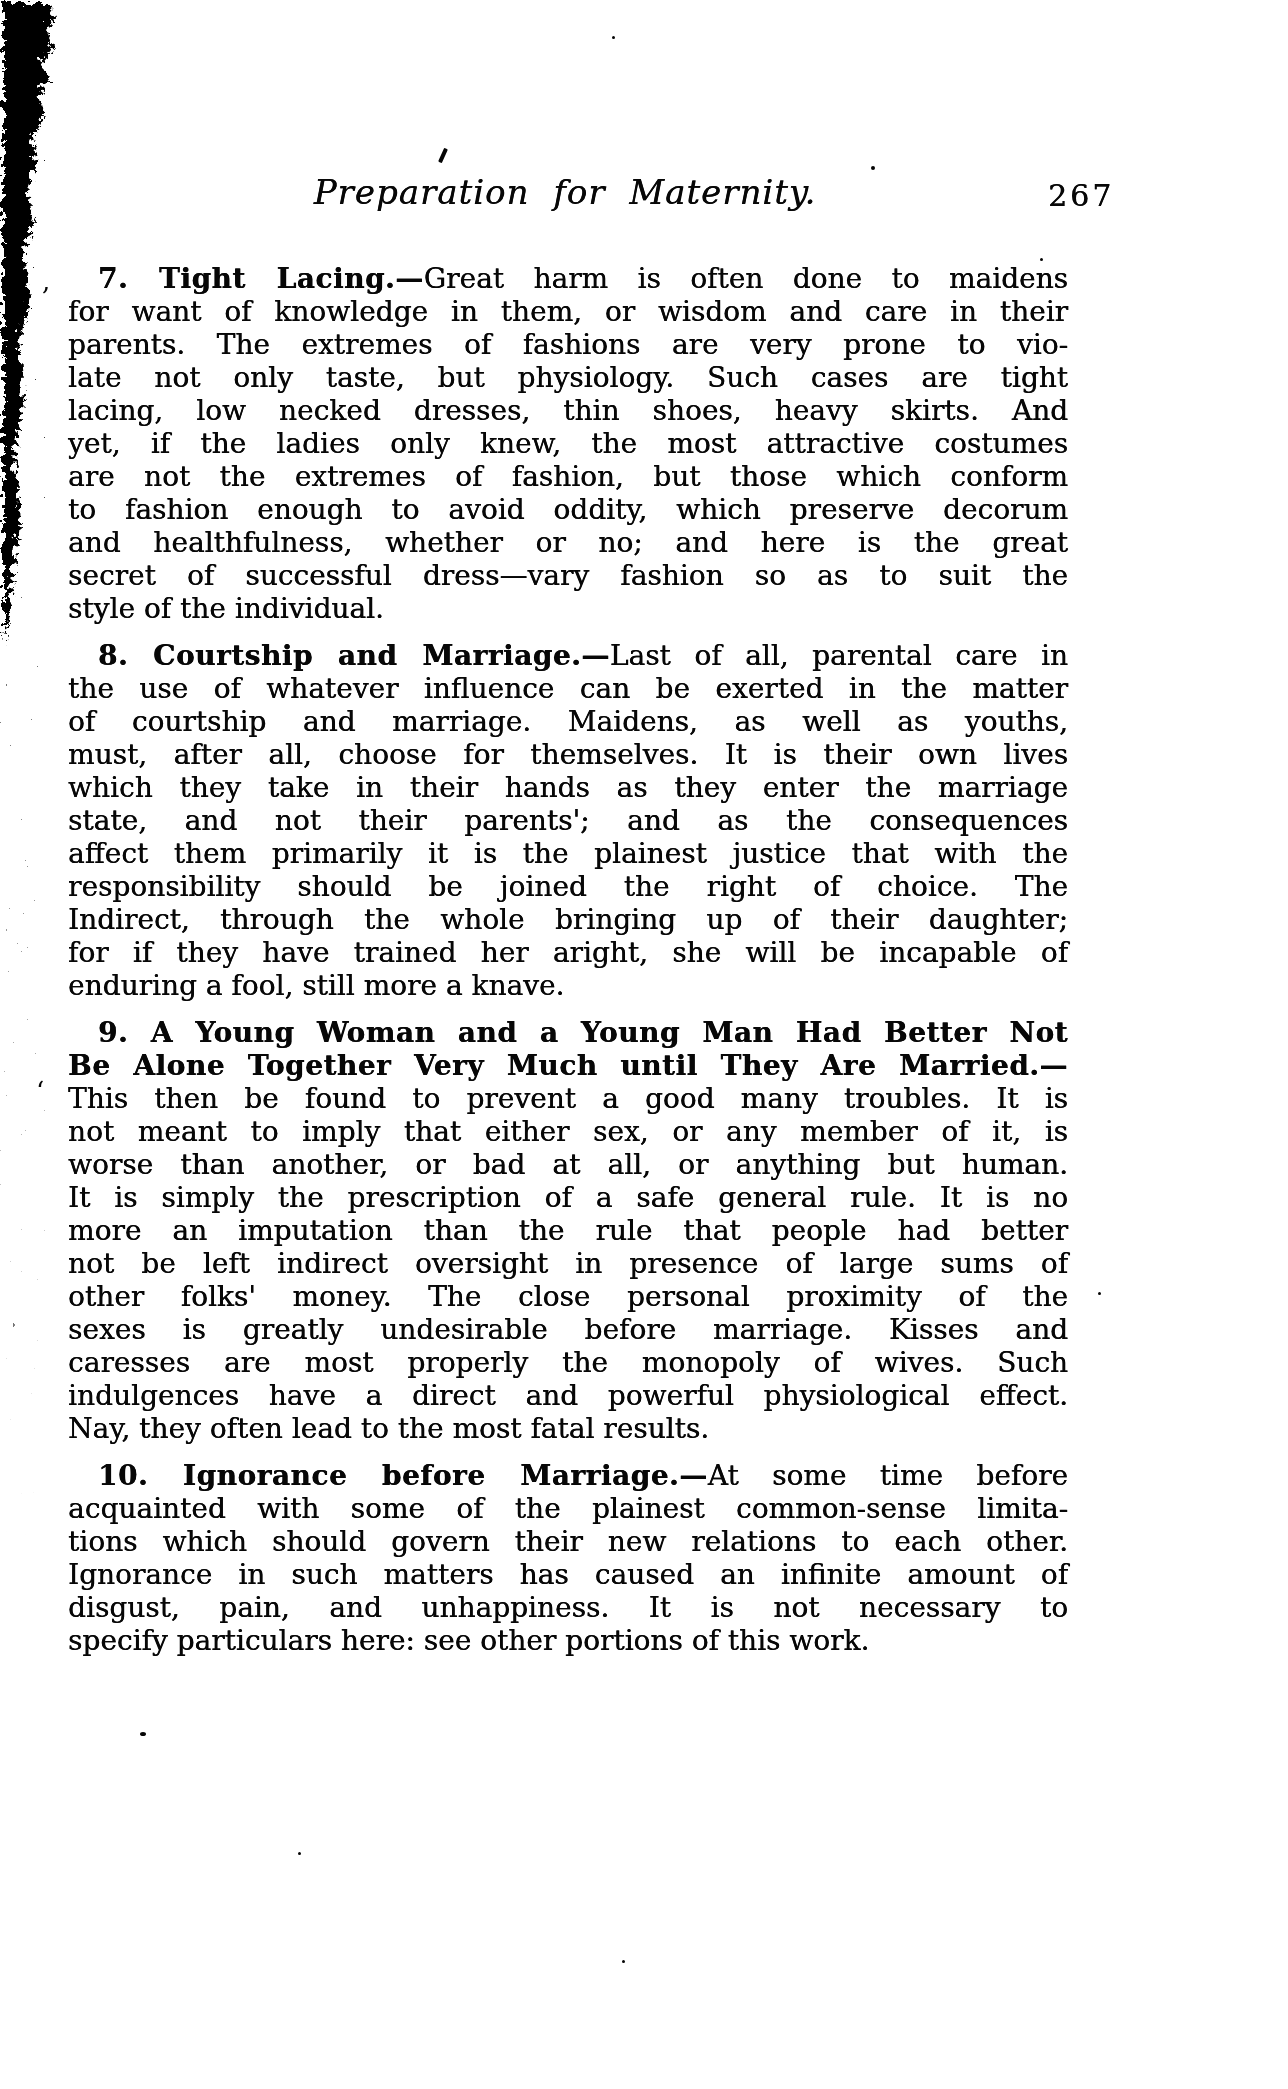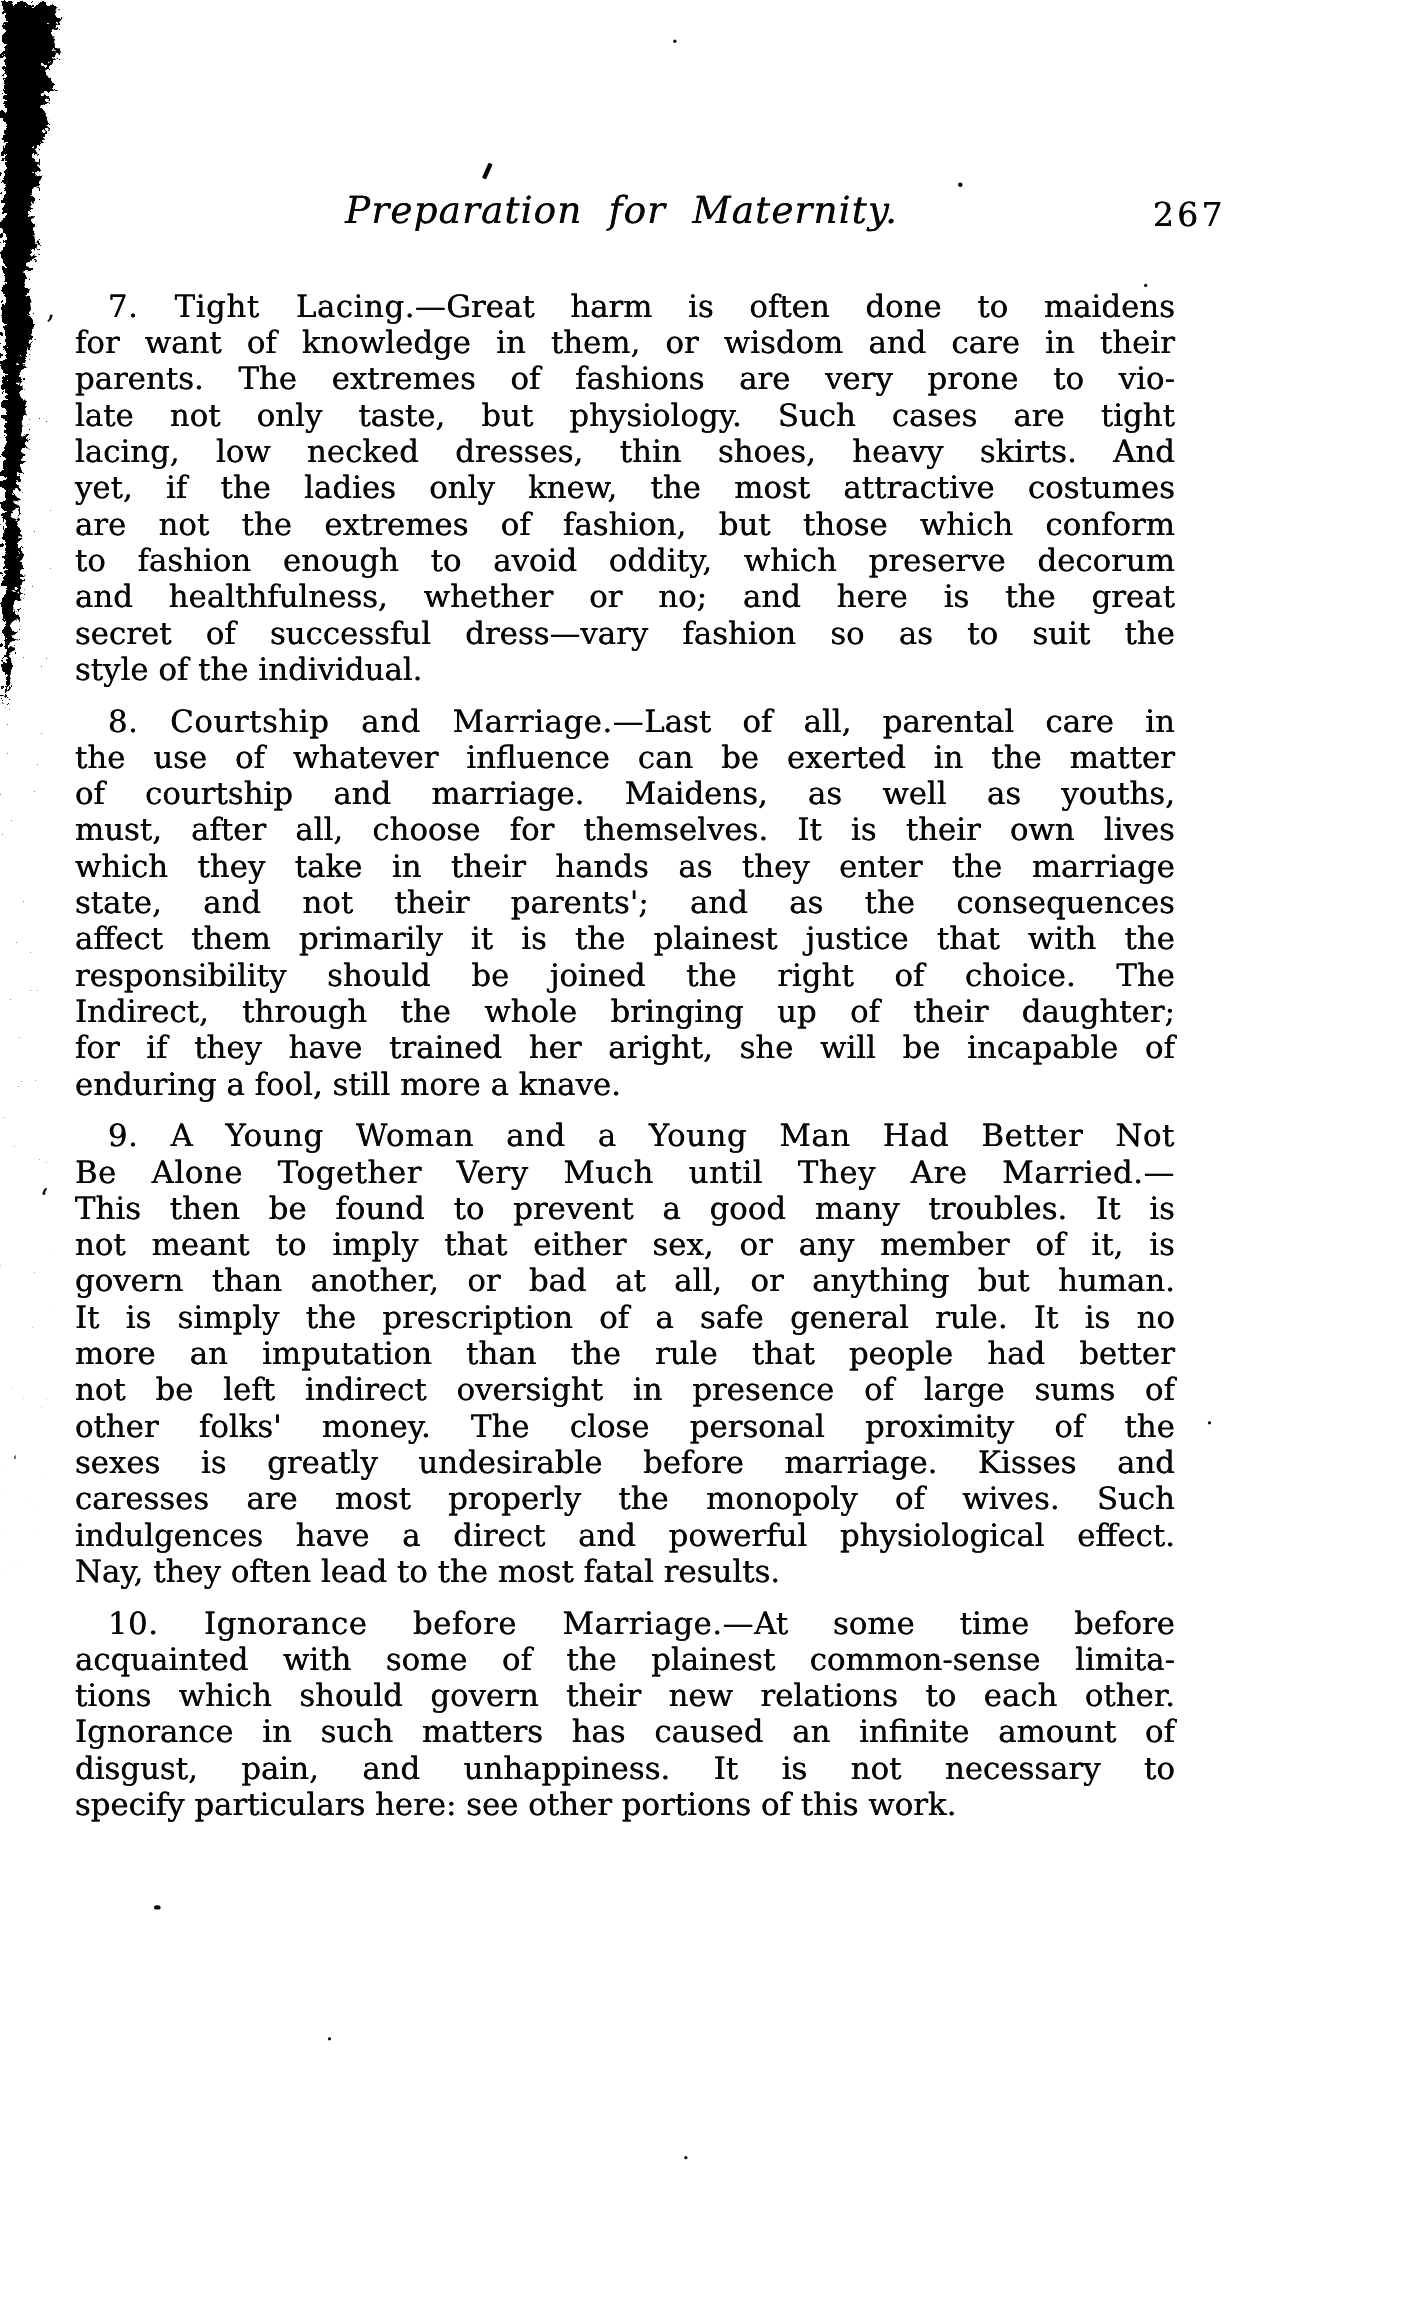--- a/index.html
+++ b/index.html
@@ -63,21 +63,21 @@
     white-space: nowrap;      
     text-shadow: 0.35px 0 0 currentColor;
   }
   .line.last {
     text-align-last: left;
   }
   .line.indent {
     padding-left: 30px;
   }
   .seg.bold {
-    font-weight: normal;
+    font-weight: bold;
     letter-spacing: 0.5px;
   }
   
   .binding-artifact {
     position: absolute;
     left: 0;
     top: 0;
     pointer-events: none;
   }
   .speck {
@@ -187,21 +187,21 @@
         <div class="line"><span class="seg">responsibility should be joined the right of choice.  The</span></div>
         <div class="line"><span class="seg">Indirect, through the whole bringing up of their daughter;</span></div>
         <div class="line"><span class="seg">for if they have trained her aright, she will be incapable of</span></div>
         <div class="line last"><span class="seg">enduring a fool, still more a knave.</span></div>
       </div>
       <div class="paragraph">
         <div class="line indent"><span class="seg bold">9. A Young Woman and a Young Man Had Better Not</span></div>
         <div class="line"><span class="seg bold">Be Alone Together Very Much until They Are Married.—</span></div>
         <div class="line"><span class="seg">This then be found to prevent a good many troubles.  It is</span></div>
         <div class="line"><span class="seg">not meant to imply that either sex, or any member of it, is</span></div>
-        <div class="line"><span class="seg">govern than another, or bad at all, or anything but human.</span></div>
+        <div class="line"><span class="seg">worse than another, or bad at all, or anything but human.</span></div>
         <div class="line"><span class="seg">It is simply the prescription of a safe general rule.  It is no</span></div>
         <div class="line"><span class="seg">more an imputation than the rule that people had better</span></div>
         <div class="line"><span class="seg">not be left indirect oversight in presence of large sums of</span></div>
         <div class="line"><span class="seg">other folks' money.  The close personal proximity of the</span></div>
         <div class="line"><span class="seg">sexes is greatly undesirable before marriage.  Kisses and</span></div>
         <div class="line"><span class="seg">caresses are most properly the monopoly of wives.  Such</span></div>
         <div class="line"><span class="seg">indulgences have a direct and powerful physiological effect.</span></div>
         <div class="line last"><span class="seg">Nay, they often lead to the most fatal results.</span></div>
       </div>
       <div class="paragraph">

